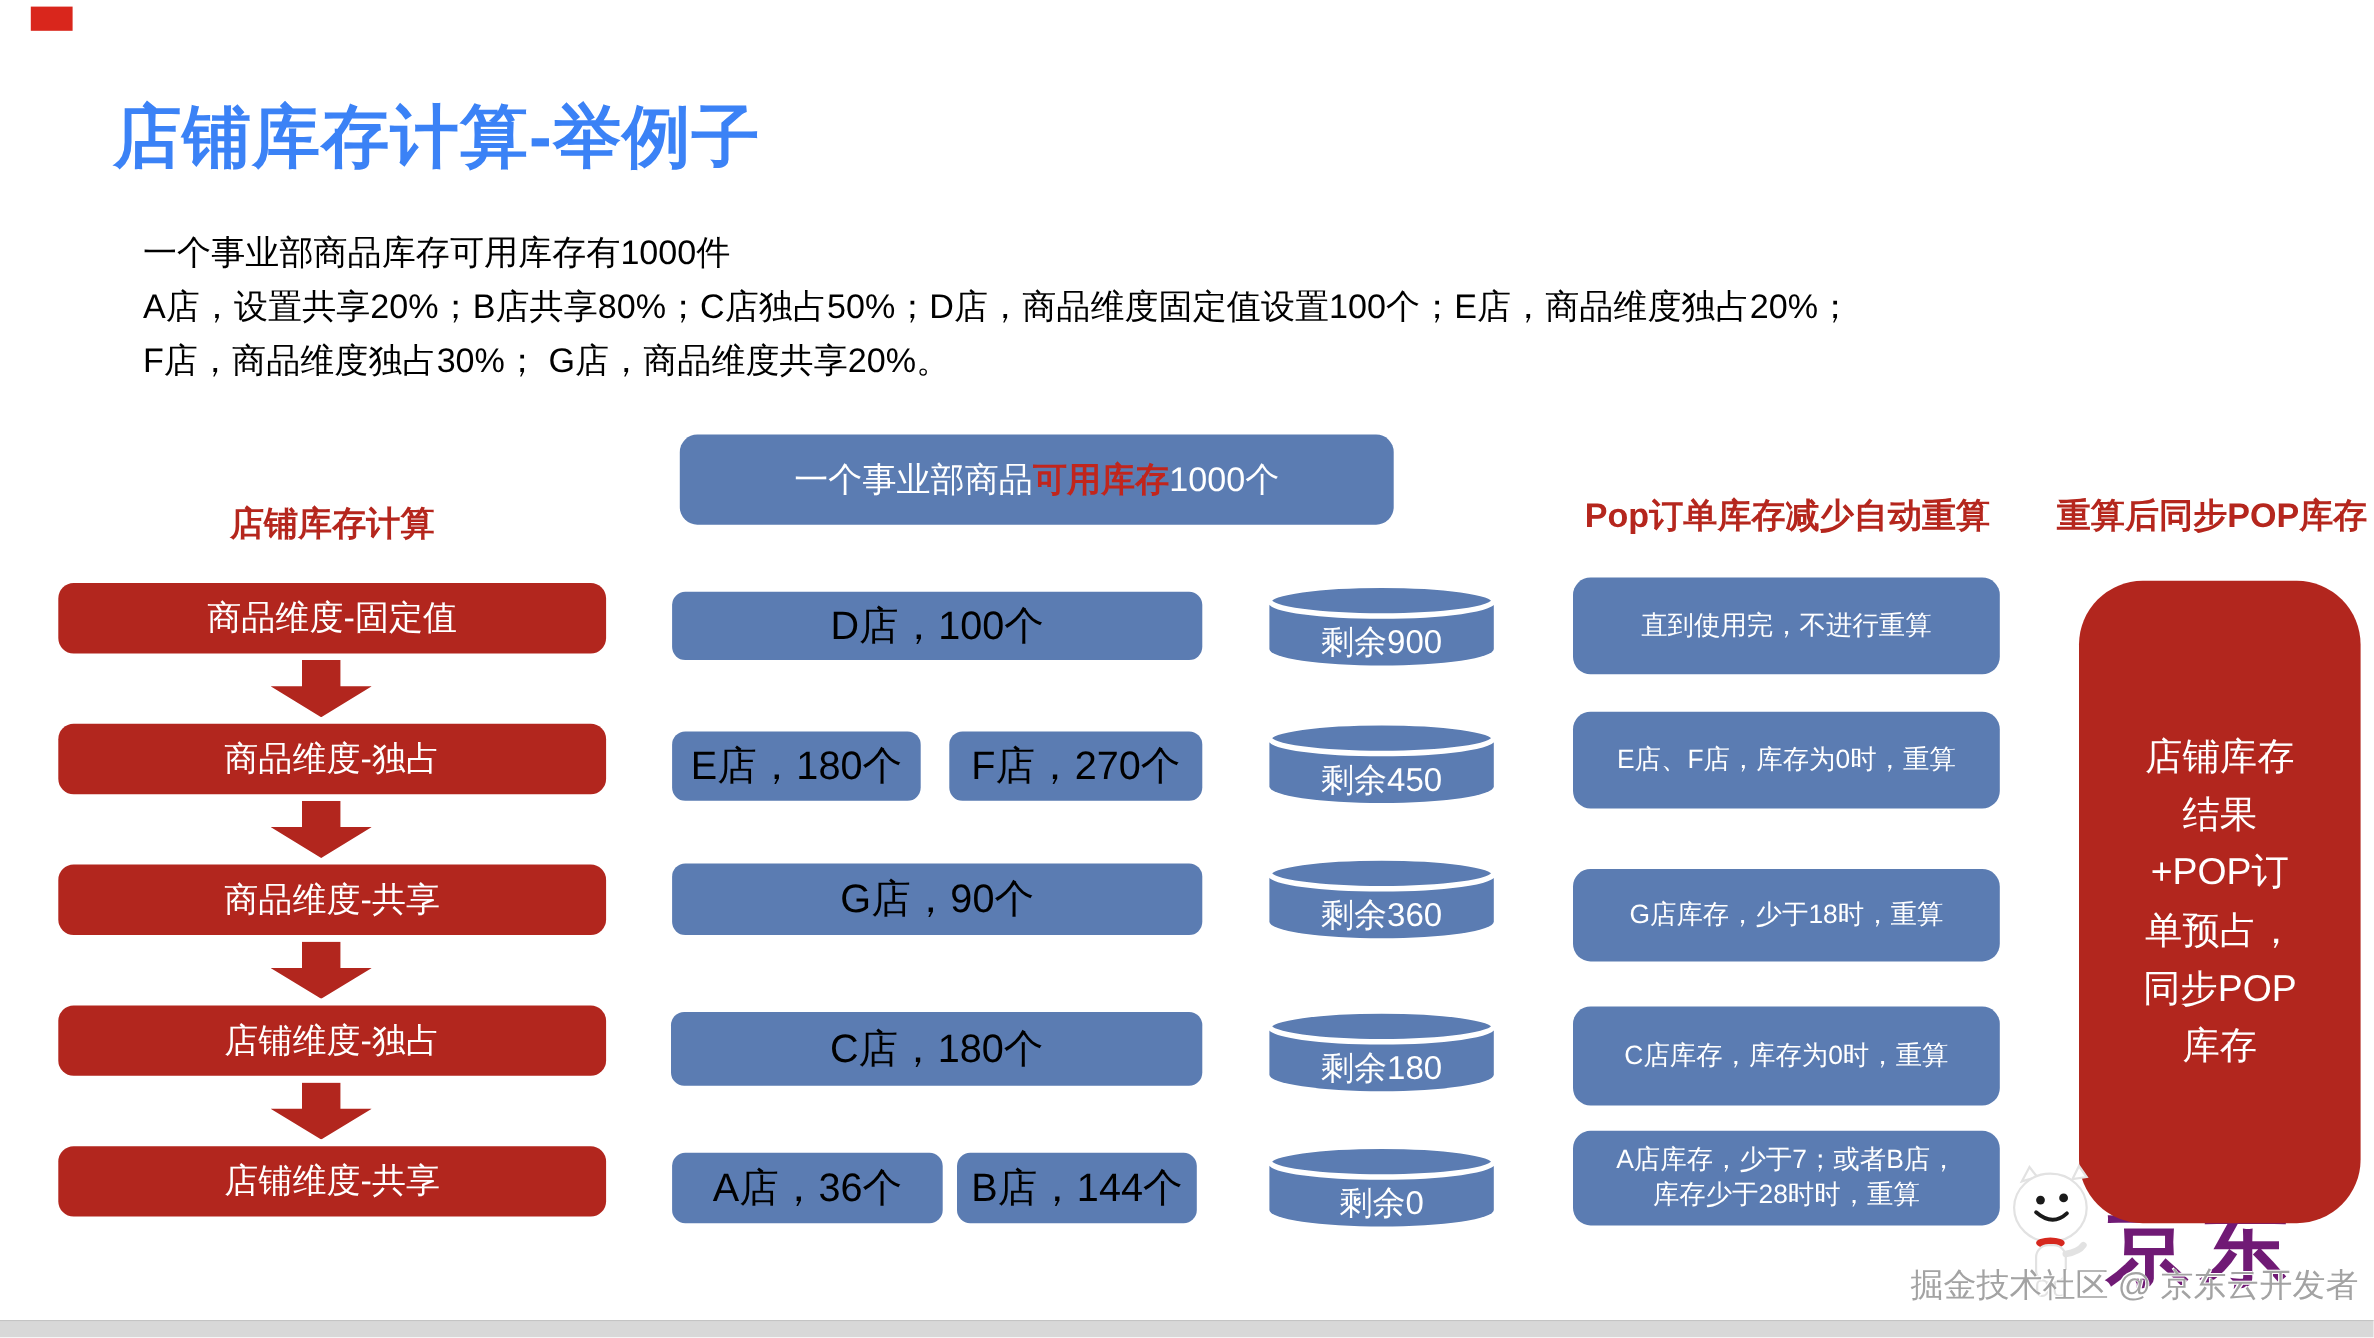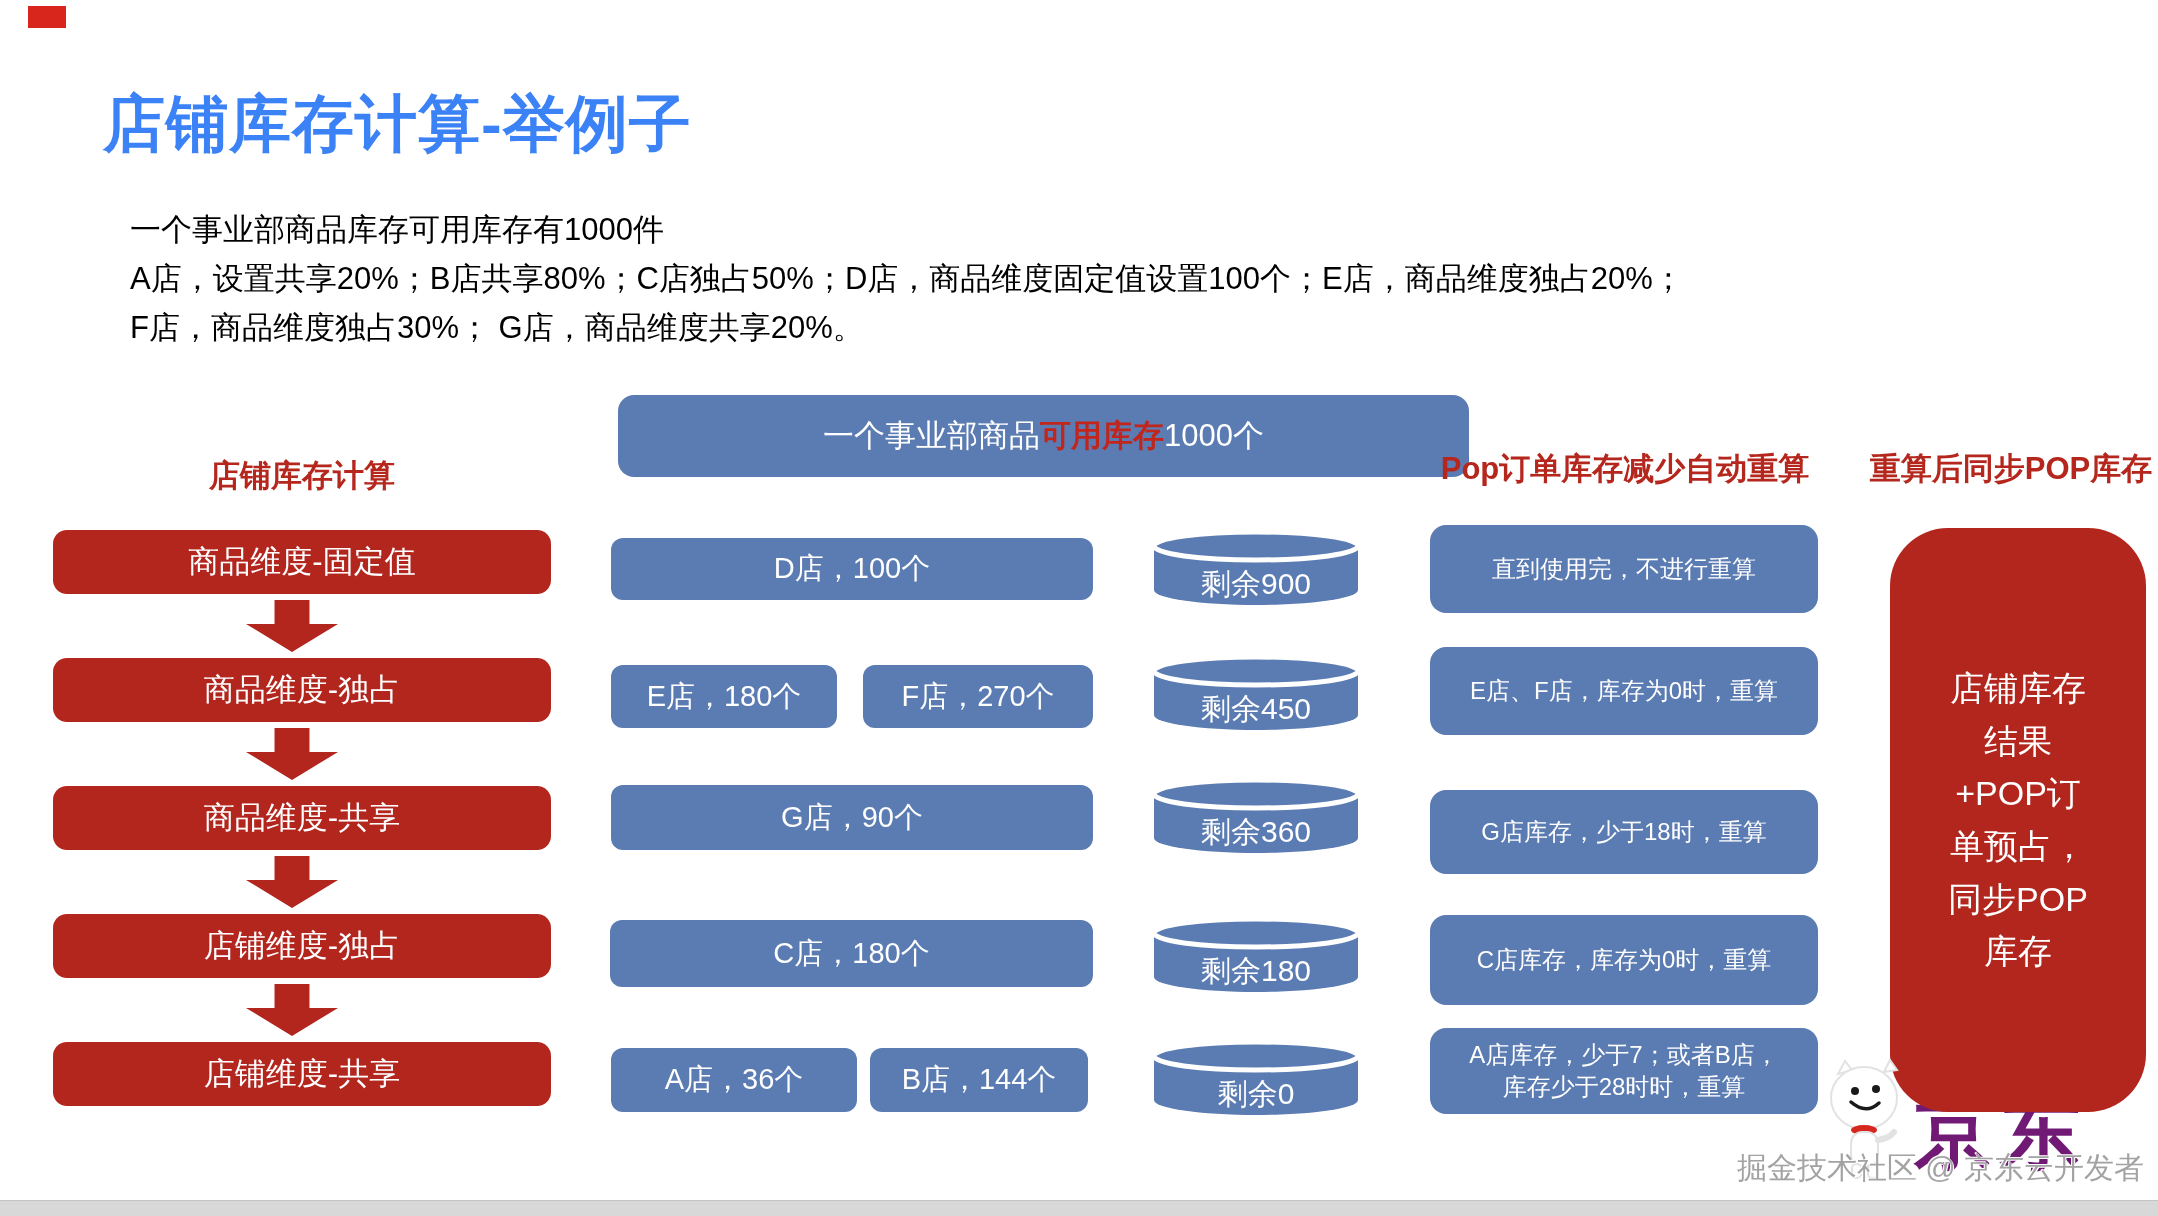--- a/index.html
+++ b/index.html
@@ -15,21 +15,21 @@
 
   .top-box{background:#5b7cb2;border-radius:16px;color:#fff;font-size:31px;
            display:flex;align-items:center;justify-content:center;}
   .top-box .hl{color:#c1251c;font-weight:700;}
 
   .red-box{background:#b2261e;border-radius:14px;color:#fff;font-size:31px;
            display:flex;align-items:center;justify-content:center;}
   .arrow-down{background:#b2261e;
      clip-path:polygon(31% 0,69% 0,69% 46%,100% 46%,50% 100%,0 46%,31% 46%);}
 
-  .blue-box{background:#5b7cb2;border-radius:12px;color:#ffffff;font-size:29px;
+  .blue-box{background:#5b7cb2;border-radius:12px;color:#000000;font-size:36px;
             display:flex;align-items:center;justify-content:center;}
 
   .cyl{width:212px;height:80px;}
   .cyl svg{position:absolute;left:0;top:0;}
   .cyl-label{position:absolute;left:0;right:0;top:36px;text-align:center;
              color:#fff;font-size:30px;}
 
   .rule-box{background:#5b7cb2;border-radius:16px;color:#fff;font-size:24px;
             display:flex;align-items:center;justify-content:center;text-align:center;
             line-height:1.35;white-space:pre-line;padding:0 14px;box-sizing:border-box;}
@@ -52,21 +52,21 @@
   <div class="abs corner-mark" style="left:28px;top:6px;width:38px;height:22px;"></div>
 
   <div class="abs page-title" style="left:103px;top:82px;">店铺库存计算-举例子</div>
 
   <div class="abs intro" style="left:130px;top:205px;width:1960px;">一个事业部商品库存可用库存有1000件
 A店，设置共享20%；B店共享80%；C店独占50%；D店，商品维度固定值设置100个；E店，商品维度独占20%；
 F店，商品维度独占30%； G店，商品维度共享20%。</div>
 
   <div class="abs col-head" style="left:100px;top:455px;width:404px;">店铺库存计算</div>
 
-  <div class="abs top-box" style="left:618px;top:395px;width:851px;height:82px;align-items:center;">
+  <div class="abs top-box" style="left:618px;top:395px;width:649px;height:82px;align-items:center;">
     <span>一个事业部商品</span>
       <span class="hl">可用库存</span>
       <span>1000个</span>
   </div>
 
   <div class="abs col-head" style="left:1425px;top:448px;width:400px;">Pop订单库存减少自动重算</div>
 
   <div class="abs col-head" style="left:1864px;top:448px;width:294px;">重算后同步POP库存</div>
 
   <div class="abs red-box" style="left:53px;top:530px;width:498px;height:64px;">商品维度-固定值</div>

